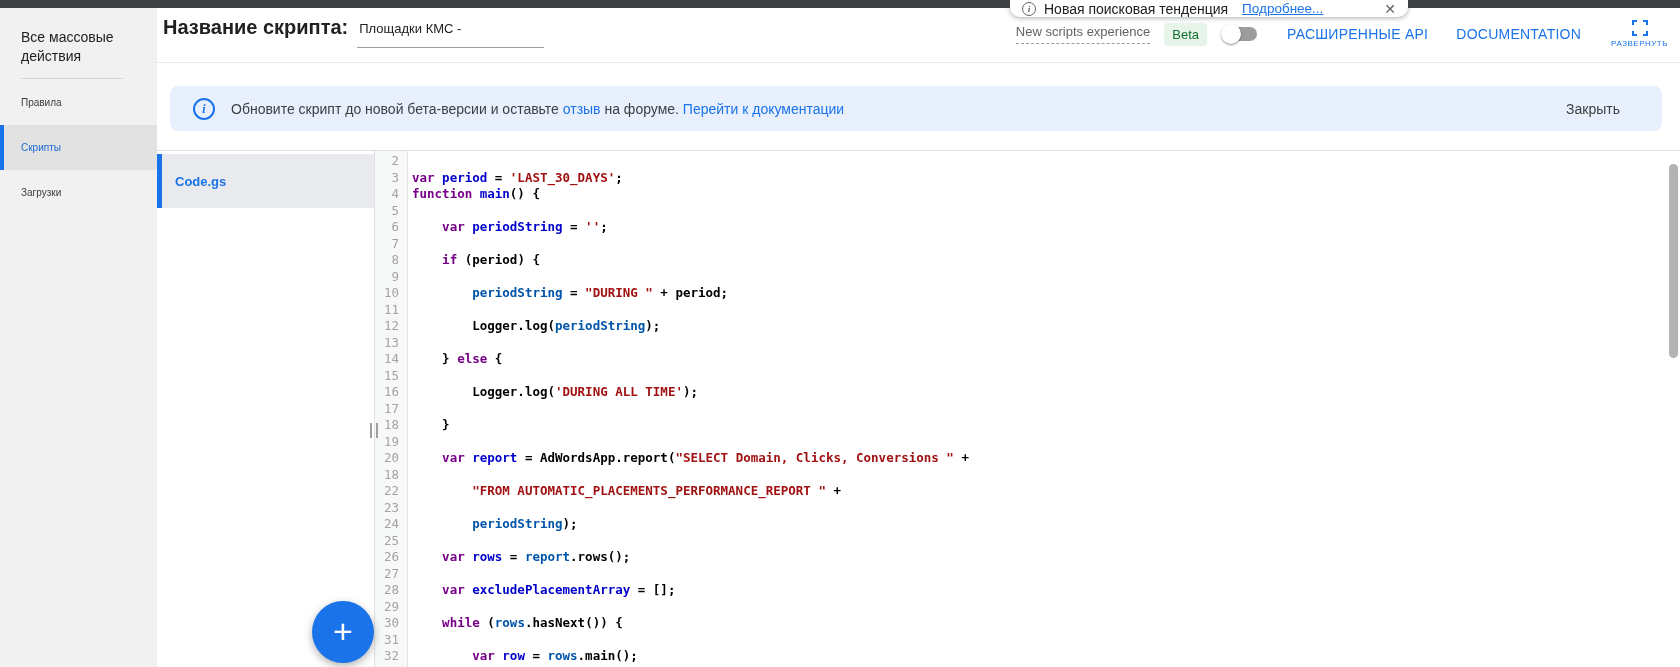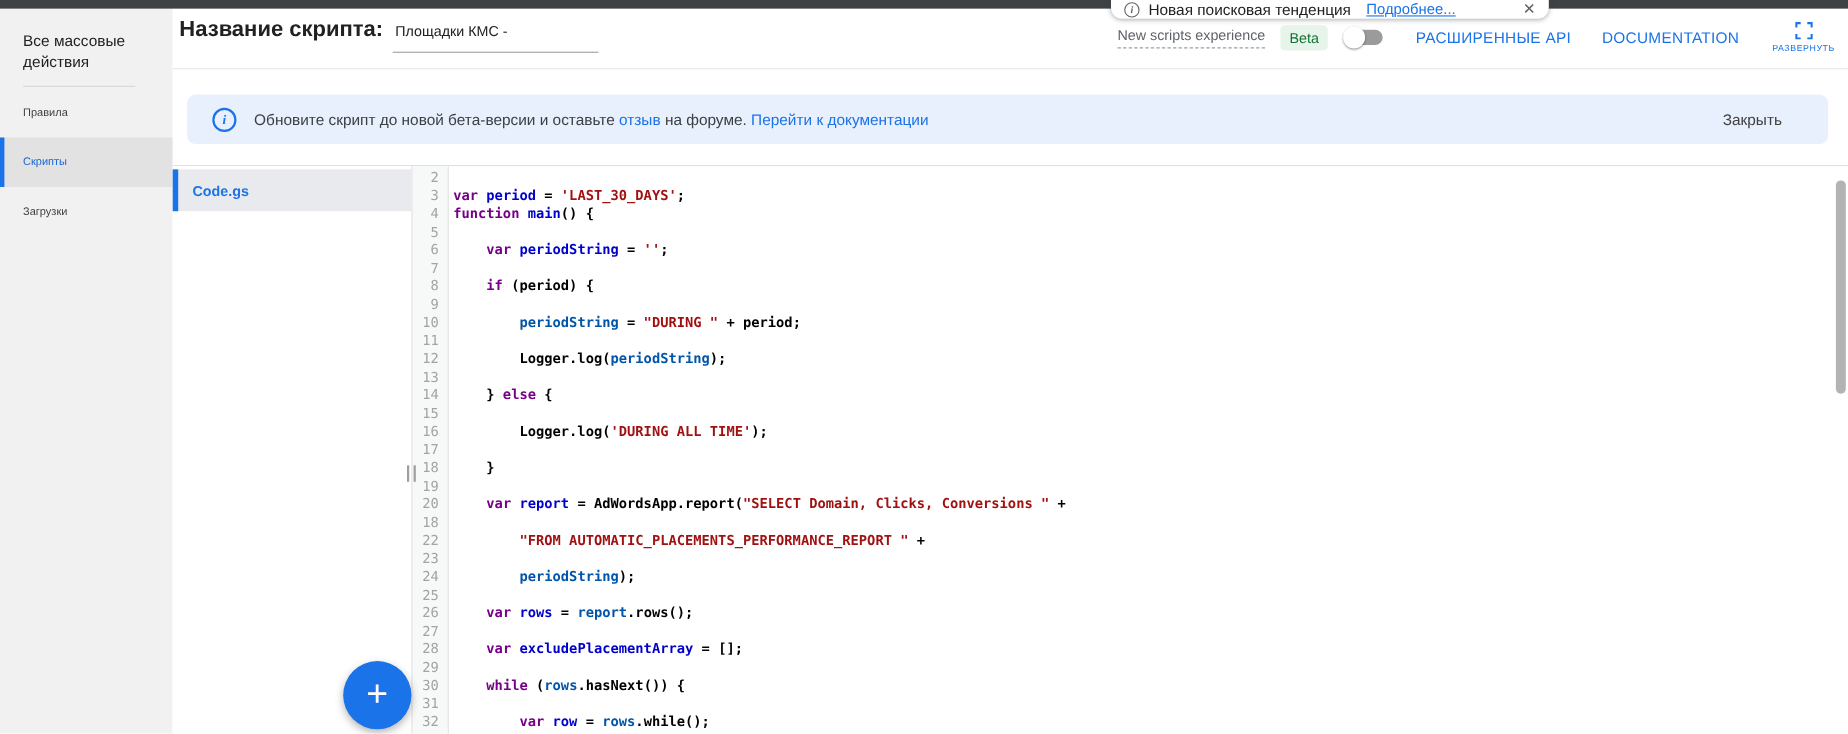--- a/index.html
+++ b/index.html
@@ -70,21 +70,21 @@
   .banner-text{margin-left:16px;font-size:14px;color:#3c4043;white-space:pre;}
   .banner-link{color:#1a73e8;cursor:pointer;}
   .banner-close{margin-left:auto;margin-right:42px;font-size:14px;font-weight:500;color:#404040;cursor:pointer;}
   
   .editor{
     position:absolute;left:157px;top:150px;width:1523px;height:517px;background:#fff;
     border-top:1px solid #e0e0e0;box-sizing:border-box;display:flex;
   }
   .file-panel{width:218px;flex:0 0 auto;border-right:1px solid #e0e0e0;box-sizing:border-box;position:relative;background:#fff;}
   .file-row{
-    margin-top:3px;height:38px;background:#e8eaed;display:flex;align-items:center;
+    margin-top:3px;height:54px;background:#e8eaed;display:flex;align-items:center;
     padding-left:18px;position:relative;cursor:pointer;box-sizing:border-box;
   }
   .file-row::before{content:"";position:absolute;left:0;top:0;bottom:0;width:5px;background:#1a73e8;}
   .file-row .file-label{font-size:13px;font-weight:bold;color:#1a73e8;}
   .gutter{
     width:33px;flex:0 0 auto;background:#f7f8f8;border-right:1px solid #e3e3e3;box-sizing:border-box;
     padding:2px 8px 0 0;text-align:right;
     font-family:"DejaVu Sans Mono","Liberation Mono",monospace;font-size:12.5px;line-height:16.5px;color:#a3a3a3;
   }
   .code-area{flex:1;padding:2px 0 0 4px;overflow:hidden;position:relative;}
@@ -223,21 +223,21 @@
       <div class="code-line"><span class="tk-pl">        </span><span class="tk-str">"FROM AUTOMATIC_PLACEMENTS_PERFORMANCE_REPORT "</span><span class="tk-pl"> +</span></div>
       <div class="code-line">&nbsp;</div>
       <div class="code-line"><span class="tk-pl">        </span><span class="tk-v2">periodString</span><span class="tk-pl">);</span></div>
       <div class="code-line">&nbsp;</div>
       <div class="code-line"><span class="tk-pl">    </span><span class="tk-kw">var </span><span class="tk-def">rows</span><span class="tk-pl"> = </span><span class="tk-v2">report</span><span class="tk-pl">.rows();</span></div>
       <div class="code-line">&nbsp;</div>
       <div class="code-line"><span class="tk-pl">    </span><span class="tk-kw">var </span><span class="tk-def">excludePlacementArray</span><span class="tk-pl"> = [];</span></div>
       <div class="code-line">&nbsp;</div>
       <div class="code-line"><span class="tk-pl">    </span><span class="tk-kw">while</span><span class="tk-pl"> (</span><span class="tk-v2">rows</span><span class="tk-pl">.hasNext()) {</span></div>
       <div class="code-line">&nbsp;</div>
-      <div class="code-line"><span class="tk-pl">        </span><span class="tk-kw">var </span><span class="tk-def">row</span><span class="tk-pl"> = </span><span class="tk-v2">rows</span><span class="tk-pl">.while();</span></div>
+      <div class="code-line"><span class="tk-pl">        </span><span class="tk-kw">var </span><span class="tk-def">row</span><span class="tk-pl"> = </span><span class="tk-v2">rows</span><span class="tk-pl">.main();</span></div>
     </div>
   <div class="drag-handle">
       <i></i>
       <i></i>
     </div>
   <div class="v-scroll-thumb"></div>
 </div>
 
 <div class="fab">
   <span>+</span>

